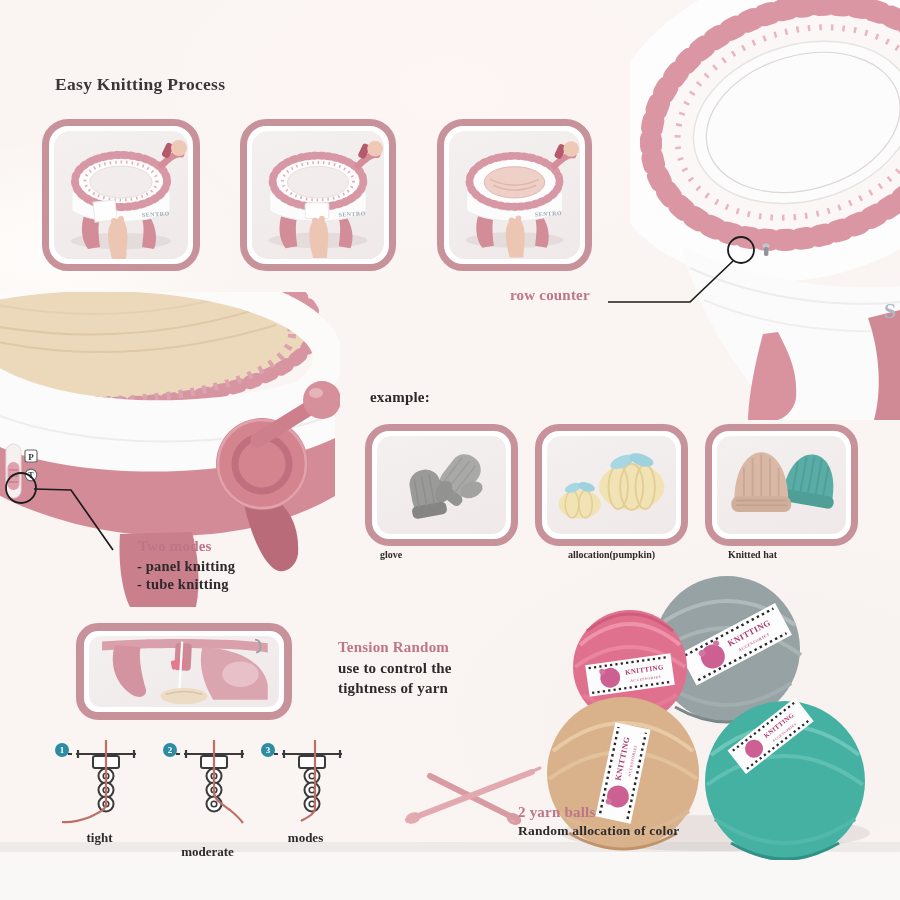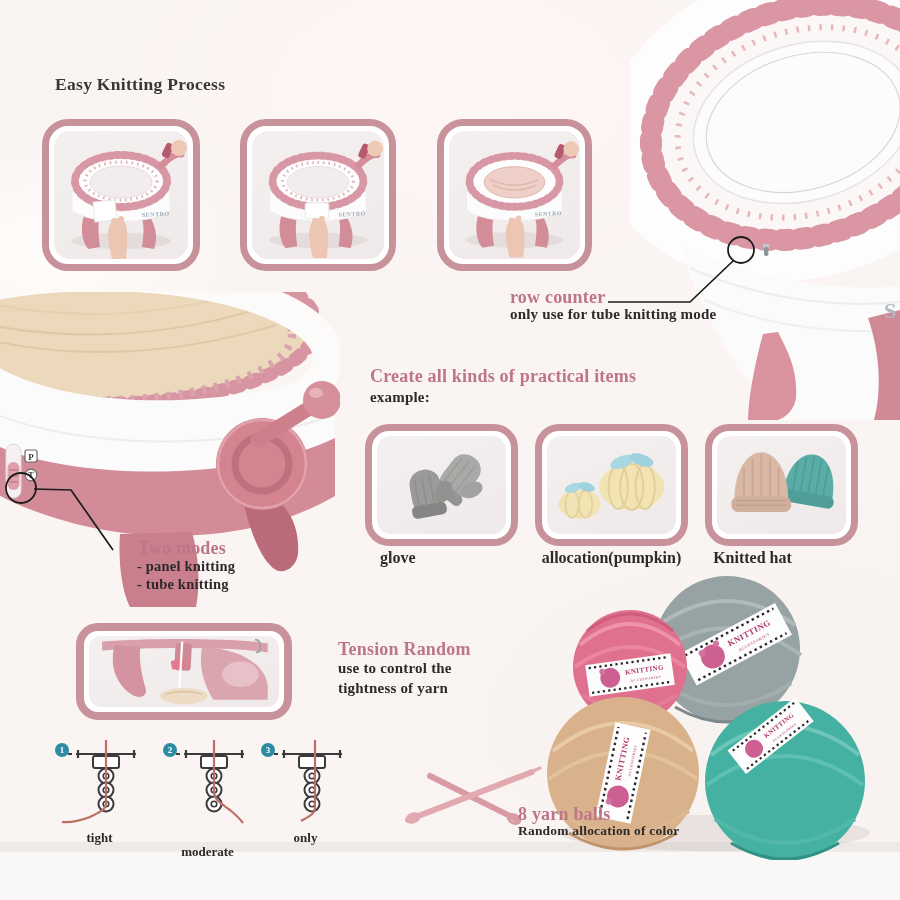--- a/index.html
+++ b/index.html
@@ -6,23 +6,23 @@
   #stage{
     position:relative;width:900px;height:900px;margin:0 auto;overflow:hidden;
     font-family:Liberation Serif, serif;
     background:
       radial-gradient(ellipse 340px 200px at 6% 28%, #fffdfb 0%, rgba(255,253,251,0) 60%),
       radial-gradient(ellipse 500px 300px at 50% 10%, #fdf6f5 0%, rgba(253,246,245,0) 70%),
       radial-gradient(ellipse 600px 350px at 85% 80%, #f7f1ef 0%, rgba(247,241,239,0) 70%),
       #faf4f2;
   }
   .abs{position:absolute;}
-  .pink-h{color:#bd7589;font-weight:bold;font-size:18px;letter-spacing:.2px;}
+  .pink-h{color:#bd7589;font-weight:bold;font-size:15px;letter-spacing:.2px;}
   .dark-h{color:#2e2a2b;font-weight:bold;font-size:15px;letter-spacing:.2px;}
-  .caption{color:#2e2a2b;font-weight:bold;font-size:16px;}
+  .caption{color:#2e2a2b;font-weight:bold;font-size:10px;}
   .page-title{color:#3a3637;font-weight:bold;font-size:17.5px;letter-spacing:.3px;}
   .frame{
     border:7px solid #c8929a;border-radius:26px;background:#ffffff;padding:5px;box-sizing:border-box;
   }
   .frame-inner{
     width:100%;height:100%;border-radius:16px;overflow:hidden;
     background:linear-gradient(160deg,#f5f0f0 0%,#efe9e9 100%);
   }
   .tension-label{color:#2e2a2b;font-weight:bold;font-size:13px;text-align:center;width:100%;display:block;}
   svg{display:block;}
@@ -120,21 +120,20 @@
     <path d="M60 268 C130 300 210 308 270 302" fill="none" stroke="#ededed" stroke-width="2"></path>
     <path d="M74 300 C140 328 214 334 270 330" fill="none" stroke="#f1eeee" stroke-width="2"></path>
     <path d="M148 332 C158 352 168 370 166 398 C164 412 152 420 146 420 L118 420 C119 390 127 356 133 334 Z" fill="#d8939e"></path>
     <path d="M238 318 C250 352 252 392 244 420 L270 420 L270 310 Z" fill="#d08a96"></path>
     <ellipse cx="136" cy="246" rx="3.6" ry="2.4" fill="#c0c6cb"></ellipse>
     <rect x="134" y="247" width="4.4" height="9" rx="1.8" fill="#8f969b"></rect>
   </svg>
   <div class="abs" style="left:884px;top:298px;font-size:22px;font-weight:bold;color:#aeb9c2;">S</div>
 
   <div class="abs pink-h" style="left:510px;top:287px;">row counter</div>
-  <div class="abs dark-h" style="left:510px;top:306px;">only use for tube knitting mode</div>
 
   <svg class="abs" style="left:0;top:292px;" width="340" height="315" viewBox="0 0 340 315">
     <g transform="rotate(1 100 30)">
       <ellipse cx="100" cy="28" rx="218" ry="78" fill="#ecd9bc"></ellipse>
       <path d="M-80 20 Q100 70 270 10" fill="none" stroke="#dfc8a6" stroke-width="2"></path>
       <path d="M-70 0 Q100 48 260 -8" fill="none" stroke="#e5d1b2" stroke-width="2"></path>
       <path d="M-60 38 Q100 86 276 30" fill="none" stroke="#dfc8a6" stroke-width="2"></path>
     </g>
     <ellipse cx="100" cy="34" rx="216" ry="78" fill="none" stroke="#d795a2" stroke-width="14" stroke-dasharray="7 10" stroke-linecap="round"></ellipse>
     <ellipse cx="100" cy="42" rx="192" ry="66" fill="none" stroke="#dba3af" stroke-width="8" stroke-dasharray="4 8"></ellipse>
@@ -156,21 +155,20 @@
     <rect x="25" y="158" width="12" height="12" rx="2" fill="#ffffff" stroke="#6b6b6b" stroke-width="1.2"></rect>
     <text x="31" y="167.5" font-size="9" font-weight="bold" fill="#333" text-anchor="middle">P</text>
     <circle cx="31" cy="183" r="5.8" fill="#ffffff" stroke="#6b6b6b" stroke-width="1.2"></circle>
     <text x="31" y="186.4" font-size="8" font-weight="bold" fill="#333" text-anchor="middle">T</text>
   </svg>
 
   <div class="abs pink-h" style="left:138px;top:538px;">Two modes</div>
   <div class="abs dark-h" style="left:137px;top:558px;font-size:14.5px;">- panel knitting</div>
   <div class="abs dark-h" style="left:137px;top:576px;font-size:14.5px;">- tube knitting</div>
 
-  <div class="abs pink-h" style="left:370px;top:366px;">Create all kinds of practical items</div>
   <div class="abs dark-h" style="left:370px;top:389px;">example:</div>
 
   <div class="abs frame" style="left:365px;top:424px;width:153px;height:122px;border-radius:24px;">
     <div class="frame-inner" style="border-radius:14px;">
       <svg viewBox="0 0 134 100" width="100%" height="100%">
         <g transform="rotate(38 88 42)">
           <rect x="70" y="18" width="32" height="48" rx="15" fill="#a9a9a7"></rect>
           <ellipse cx="104" cy="46" rx="8" ry="12" fill="#a2a2a0" transform="rotate(30 104 46)"></ellipse>
           <rect x="68" y="58" width="36" height="12" rx="5" fill="#939391"></rect>
           <path d="M76 26 v34 M84 24 v36 M92 24 v36" stroke="#9b9b99" stroke-width="1.5"></path>
@@ -290,21 +288,21 @@
       <path d="M24 16 H84 M26 12 V20 M82 12 V20 M20 16 h-4 M88 16 h0" stroke="#3a3a3a" stroke-width="2.2" fill="none"></path>
       <rect x="41" y="18" width="26" height="12" rx="2" fill="#fff" stroke="#3a3a3a" stroke-width="2"></rect>
       <circle cx="54" cy="38" r="7.5" fill="#fff" stroke="#3a3a3a" stroke-width="2"></circle>
       <circle cx="54" cy="52" r="7.5" fill="#fff" stroke="#3a3a3a" stroke-width="2"></circle>
       <circle cx="54" cy="66" r="7.5" fill="#fff" stroke="#3a3a3a" stroke-width="2"></circle>
       <circle cx="54" cy="38" r="2.8" fill="none" stroke="#3a3a3a" stroke-width="1.6"></circle>
       <circle cx="54" cy="52" r="2.8" fill="none" stroke="#3a3a3a" stroke-width="1.6"></circle>
       <circle cx="54" cy="66" r="2.8" fill="none" stroke="#3a3a3a" stroke-width="1.6"></circle>
       <path d="M57 2 V70 C57 76 50 79 43 83" fill="none" stroke="#bd6f66" stroke-width="2.2"></path>
     </svg>
-    <span class="tension-label" style="margin-top:6px;">only</span>
+    <span class="tension-label" style="margin-top:6px;">modes</span>
   </div>
 
   <svg class="abs" style="left:535px;top:575px;" width="365" height="285" viewBox="0 0 365 285">
     <ellipse cx="180" cy="258" rx="155" ry="18" fill="rgba(120,110,105,.12)"></ellipse>
 
     <g>
       <circle cx="192" cy="74" r="73" fill="#96a2a3"></circle>
       <path d="M124 50 Q192 2 260 50" fill="none" stroke="#b0baba" stroke-width="4"></path>
       <path d="M118 80 Q192 26 266 80" fill="none" stroke="#aab4b4" stroke-width="4"></path>
       <path d="M128 108 Q192 152 256 108" fill="none" stroke="#a2adad" stroke-width="4"></path>
@@ -373,21 +371,21 @@
   </svg>
 
   <svg class="abs" style="left:400px;top:758px;" width="145" height="75" viewBox="0 0 145 75">
     <path d="M30 18 L118 62" stroke="#d99ba3" stroke-width="6" stroke-linecap="round"></path>
     <ellipse cx="114" cy="61" rx="6" ry="4" fill="none" stroke="#d99ba3" stroke-width="3" transform="rotate(25 114 61)"></ellipse>
     <path d="M8 62 L132 14" stroke="#e2aab0" stroke-width="6" stroke-linecap="round"></path>
     <path d="M126 16 L140 10" stroke="#e2aab0" stroke-width="3" stroke-linecap="round"></path>
     <ellipse cx="13" cy="60" rx="6" ry="4" fill="none" stroke="#e2aab0" stroke-width="3" transform="rotate(-22 13 60)"></ellipse>
   </svg>
 
-  <div class="abs pink-h" style="left:518px;top:804px;">8 yarn balls</div>
+  <div class="abs pink-h" style="left:518px;top:804px;">2 yarn balls</div>
   <div class="abs dark-h" style="left:518px;top:823px;font-size:13.5px;">Random allocation of color</div>
 
   <svg class="abs" style="left:0;top:0;pointer-events:none;" width="900" height="900" viewBox="0 0 900 900">
     <polyline points="608,302 690,302 733,261" fill="none" stroke="#1c1c1c" stroke-width="1.7"></polyline>
     <circle cx="741" cy="250" r="13" fill="none" stroke="#1c1c1c" stroke-width="1.8"></circle>
     <polyline points="34,489 71,490 113,550" fill="none" stroke="#1c1c1c" stroke-width="1.7"></polyline>
     <circle cx="21" cy="488" r="15" fill="none" stroke="#1c1c1c" stroke-width="1.8"></circle>
   </svg>
 
 </div>

